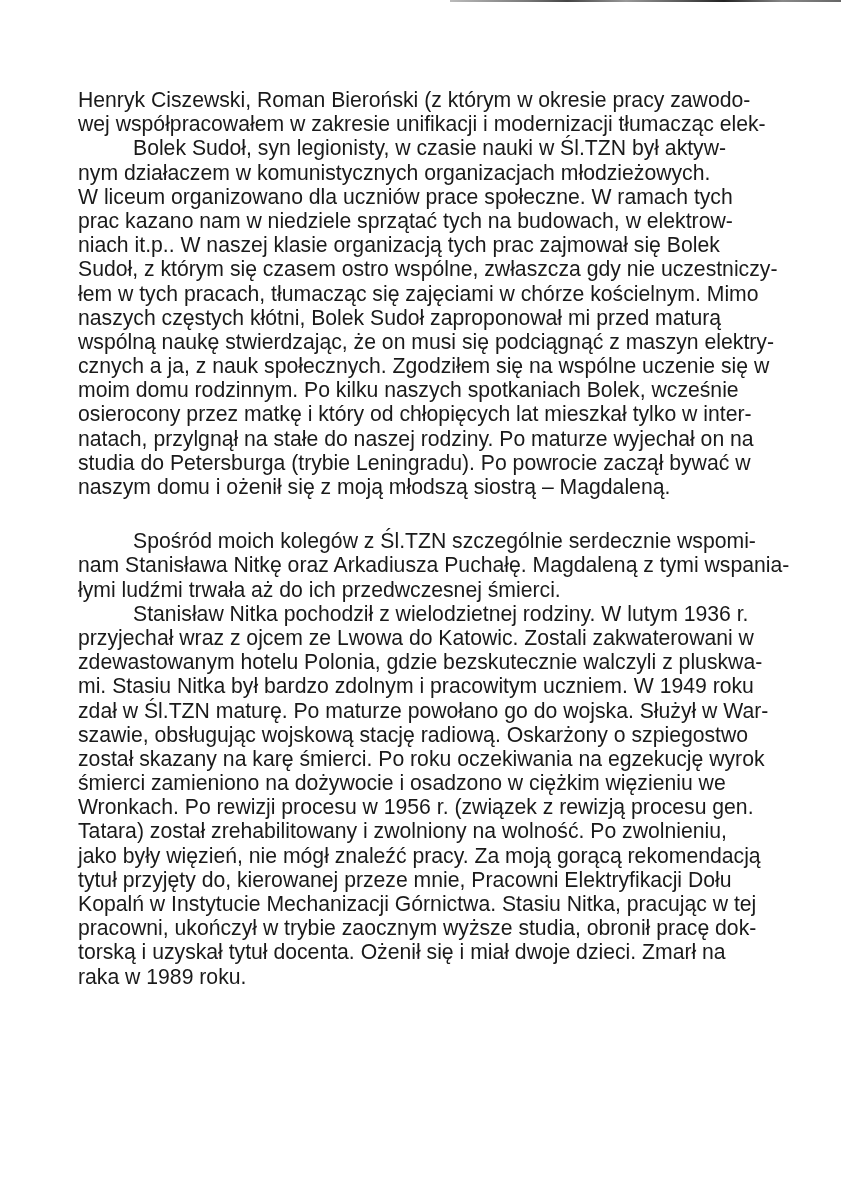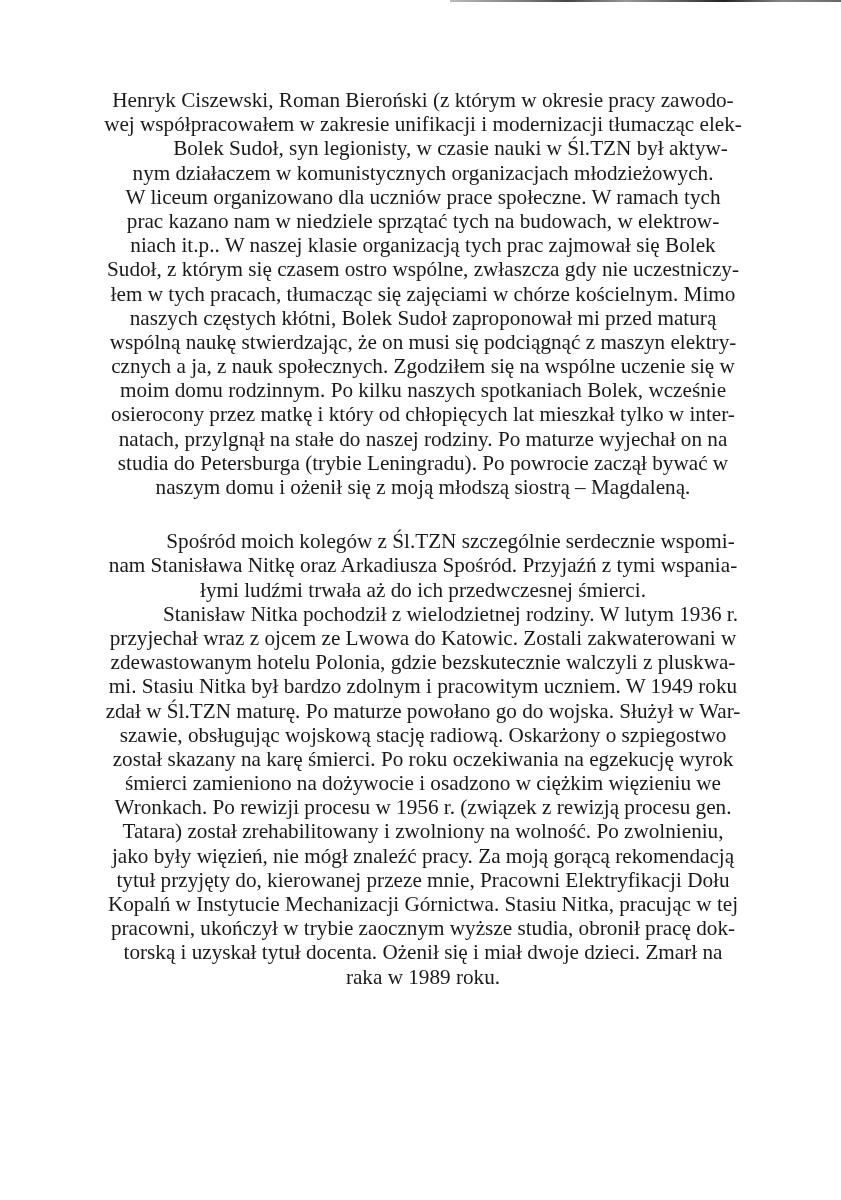--- a/index.html
+++ b/index.html
@@ -19,25 +19,24 @@
       left: 450px;
       width: 391px;
       height: 2px;
       background: linear-gradient(to right, #bbbbbb 0%, #777 20%, #444 30%, #999 45%, #555 60%, #222 70%, #888 85%, #666 100%);
     }
     .page {
       position: absolute;
       left: 78px;
       top: 88px;
       width: 690px;
-      font-family: Liberation Serif, serif;
+      font-family: Liberation Sans, sans-serif;
       font-size: 21.2px;
       line-height: 24.2px;
       color: #1a1a1a;
-      text-align: center;
     }
     .line {
       white-space: nowrap;
       display: block;
       height: 24.2px;
     }
     .indent {
       padding-left: 55px;
     }
     .gap {
@@ -74,21 +73,21 @@
     <span class="line">osierocony przez matkę i który od chłopięcych lat mieszkał tylko w inter-</span>
     <span class="line">natach, przylgnął na stałe do naszej rodziny. Po maturze wyjechał on na</span>
     <span class="line">studia do Petersburga (trybie Leningradu). Po powrocie zaczął bywać w</span>
     <span class="line">naszym domu i ożenił się z moją młodszą siostrą – Magdaleną.</span>
   </div>
 
   <div class="gap"></div>
 
   <div class="para">
     <span class="line indent">Spośród moich kolegów z Śl.TZN szczególnie serdecznie wspomi-</span>
-    <span class="line">nam Stanisława Nitkę oraz Arkadiusza Spośród. Przyjaźń z tymi wspania-</span>
+    <span class="line">nam Stanisława Nitkę oraz Arkadiusza Puchałę. Magdaleną z tymi wspania-</span>
     <span class="line">łymi ludźmi trwała aż do ich przedwczesnej śmierci.</span>
   </div>
 
   <div class="para">
     <span class="line indent">Stanisław Nitka pochodził z wielodzietnej rodziny. W lutym 1936 r.</span>
     <span class="line">przyjechał wraz z ojcem ze Lwowa do Katowic. Zostali zakwaterowani w</span>
     <span class="line">zdewastowanym hotelu Polonia, gdzie bezskutecznie walczyli z pluskwa-</span>
     <span class="line">mi. Stasiu Nitka był bardzo zdolnym i pracowitym uczniem. W 1949 roku</span>
     <span class="line">zdał w Śl.TZN maturę. Po maturze powołano go do wojska. Służył w War-</span>
     <span class="line">szawie, obsługując wojskową stację radiową. Oskarżony o szpiegostwo</span>

